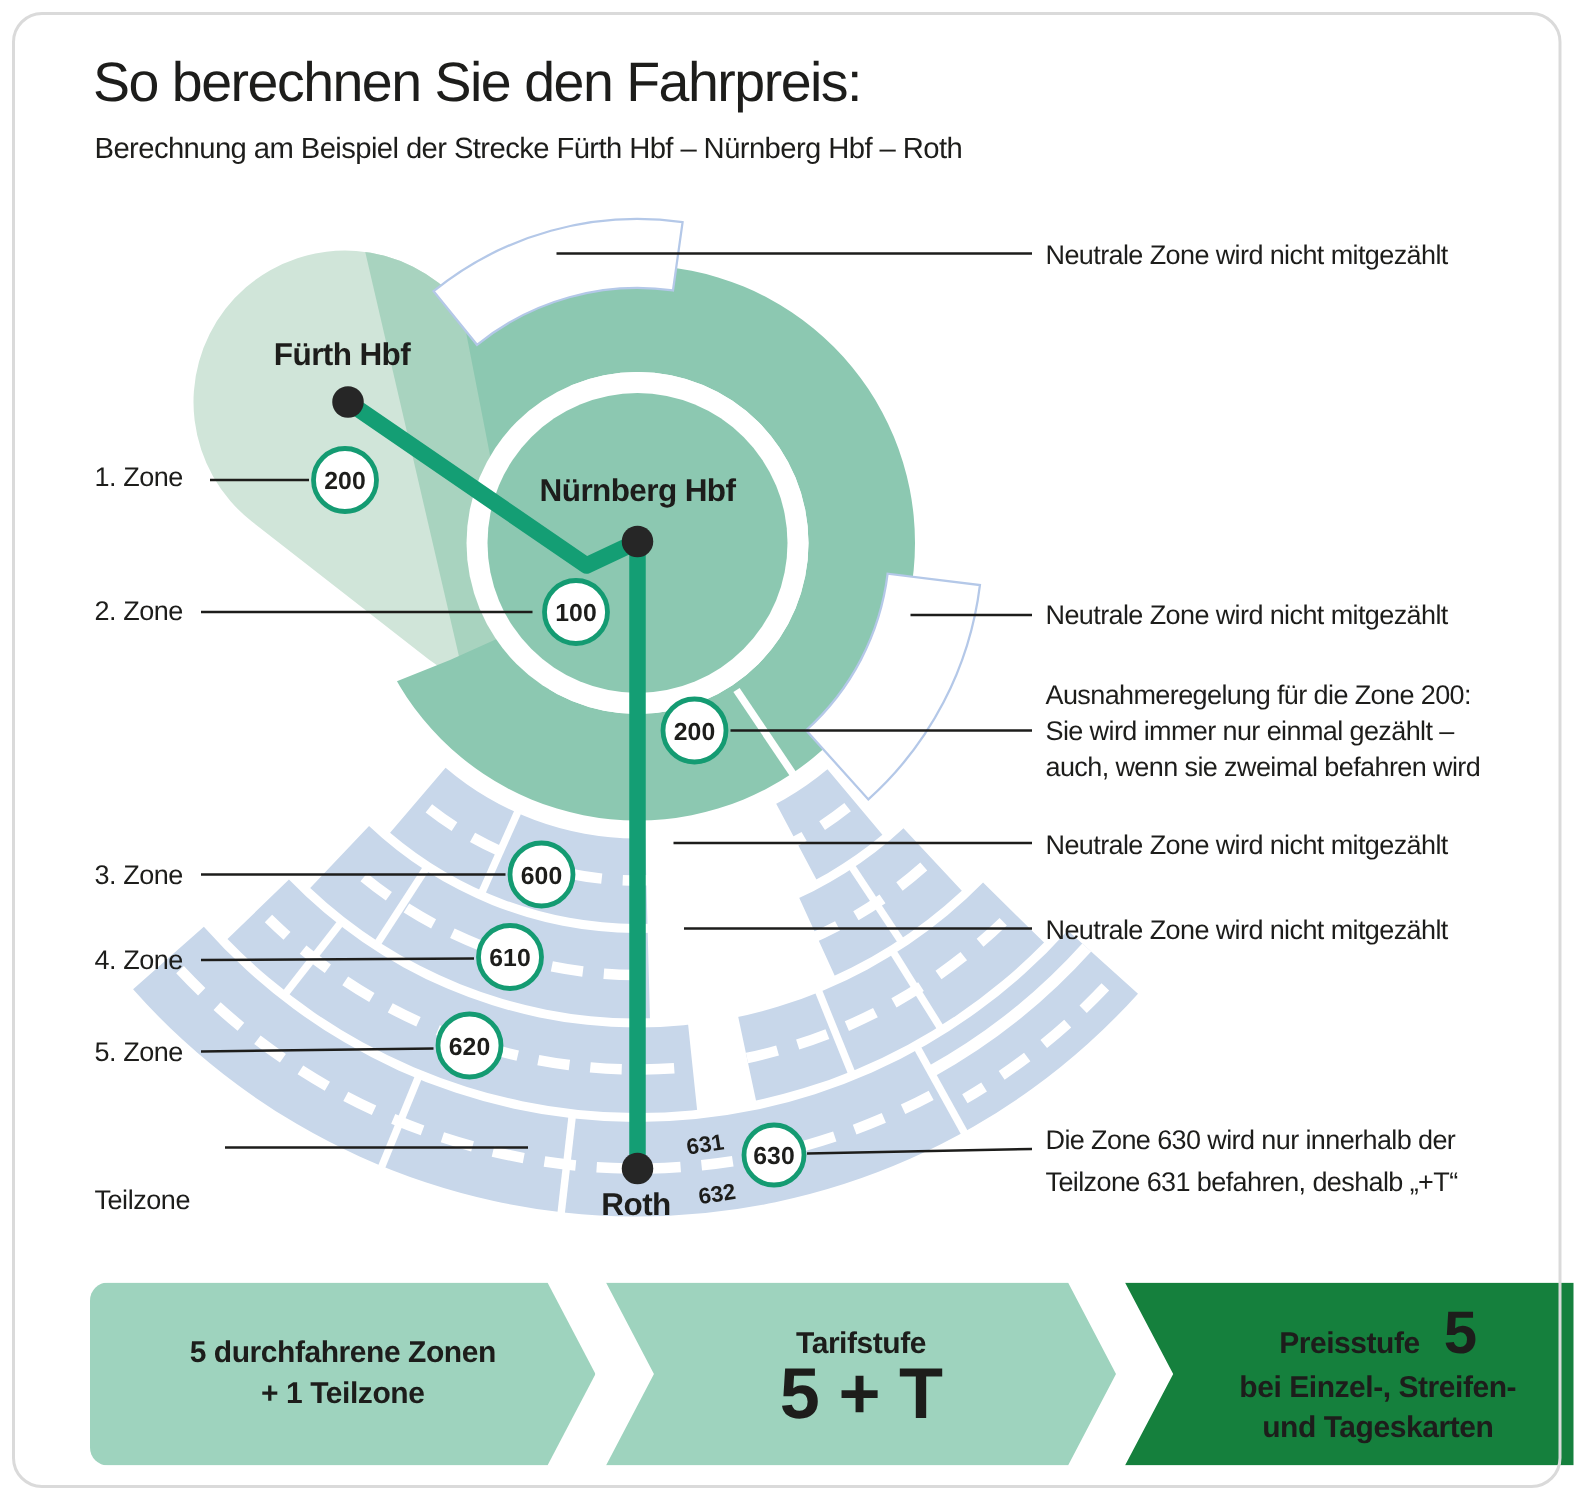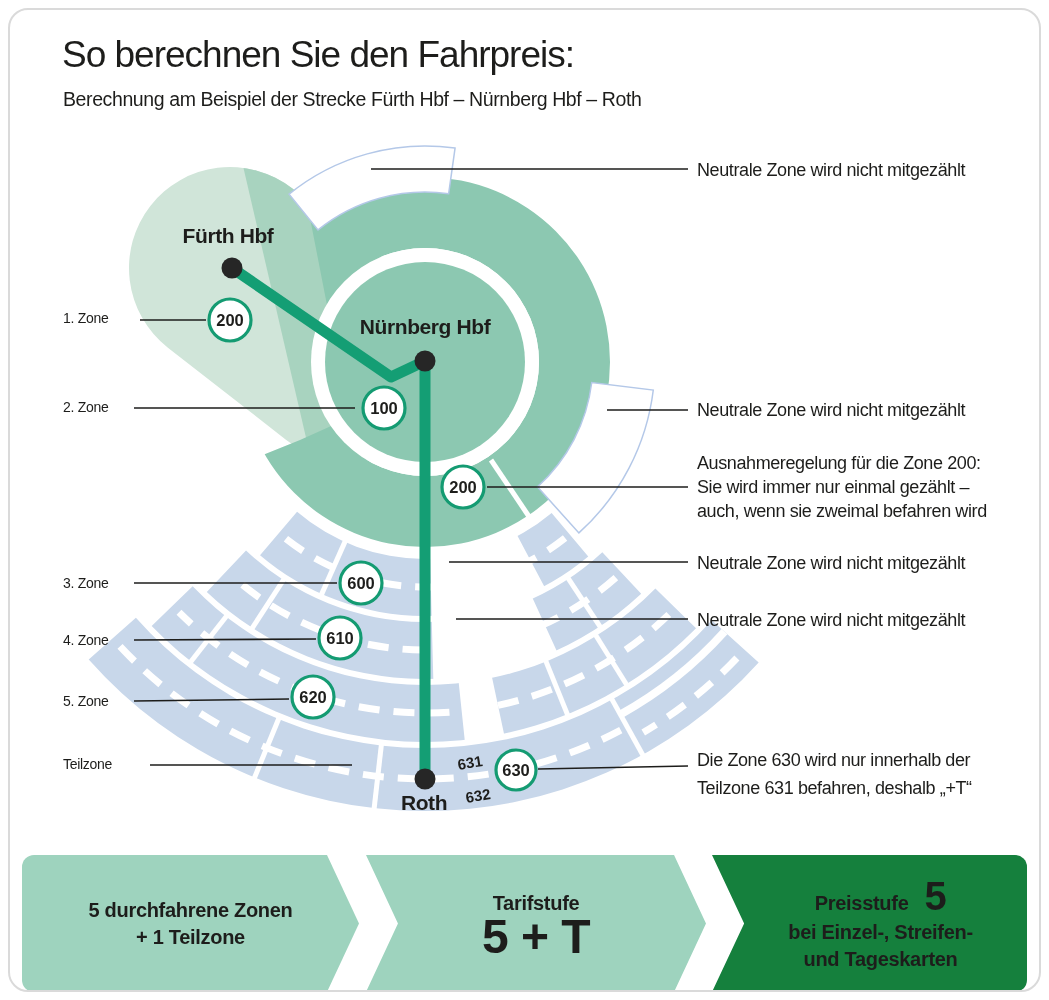--- a/index.html
+++ b/index.html
@@ -12,35 +12,35 @@
     border:2px solid #dadada;border-radius:20px;pointer-events:none;
   }
   .abs{position:absolute;}
   .title{
     left:62px;top:34px;font-size:37px;font-weight:400;letter-spacing:-1px;white-space:nowrap;
   }
   .subtitle{
     left:63px;top:88px;font-size:19.5px;font-weight:400;letter-spacing:-0.4px;white-space:nowrap;
   }
   .zone-label{
-    left:63px;font-size:14px;letter-spacing:-0.3px;line-height:22px;white-space:nowrap;
+    left:63px;font-size:18px;letter-spacing:-0.3px;line-height:22px;white-space:nowrap;
   }
   .annot{
     left:697px;font-size:18px;letter-spacing:-0.4px;line-height:24px;white-space:nowrap;
   }
   .annot2{line-height:27.5px;}
   svg{position:absolute;left:0;top:0;}
   svg text{font-family:"Liberation Sans",sans-serif;fill:#1d1d1b;}
   .station-label{font-size:21px;font-weight:700;letter-spacing:-0.4px;}
   .badge-text{font-size:16.5px;font-weight:700;}
   .subzone-text{font-size:15px;font-weight:700;}
   
   .banner-seg{
-    position:absolute;top:855px;height:137px;display:flex;flex-direction:column;
-    justify-content:center;align-items:center;text-align:right;
+    position:absolute;top:855px;height:122px;display:flex;flex-direction:column;
+    justify-content:center;align-items:center;text-align:right;margin-left:38px;
   }
   .seg-green{background:#9ed3be;}
   .seg-gray{background:#15803d;}
   #seg1{
     left:22px;width:337px;border-radius:12px 0 0 12px;
     clip-path:polygon(0% 0%, 90.5% 0%, 100% 50%, 90.5% 100%, 0% 100%);
   }
   #seg2{
     left:366px;width:340px;
     clip-path:polygon(0% 0%, 90.6% 0%, 100% 50%, 90.6% 100%, 0% 100%, 9.4% 50%);
@@ -167,21 +167,21 @@
 </svg>
 
 <div class="abs title">So berechnen Sie den Fahrpreis:</div>
 <div class="abs subtitle">Berechnung am Beispiel der Strecke Fürth Hbf – Nürnberg Hbf – Roth</div>
 
 <div class="abs zone-label" style="top:307px">1. Zone</div>
 <div class="abs zone-label" style="top:396px">2. Zone</div>
 <div class="abs zone-label" style="top:572px">3. Zone</div>
 <div class="abs zone-label" style="top:629px">4. Zone</div>
 <div class="abs zone-label" style="top:690px">5. Zone</div>
-<div class="abs zone-label" style="top:753px">Teilzone</div>
+<div class="abs zone-label" style="top:789px">Teilzone</div>
 
 <div class="abs annot" style="top:158px">Neutrale Zone wird nicht mitgezählt</div>
 <div class="abs annot" style="top:398px">Neutrale Zone wird nicht mitgezählt</div>
 <div class="abs annot" style="top:451px">
   <div>Ausnahmeregelung für die Zone 200:</div>
   <div>Sie wird immer nur einmal gezählt –</div>
   <div>auch, wenn sie zweimal befahren wird</div>
 </div>
 <div class="abs annot" style="top:551px">Neutrale Zone wird nicht mitgezählt</div>
 <div class="abs annot" style="top:608px">Neutrale Zone wird nicht mitgezählt</div>

